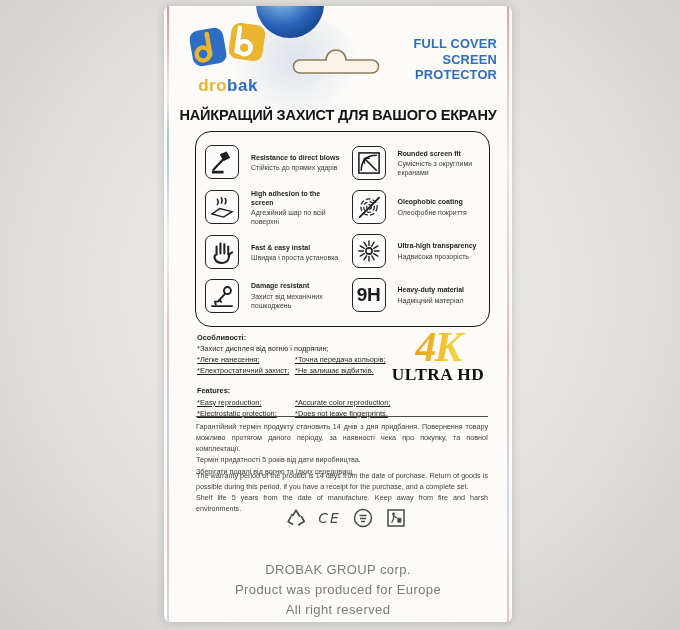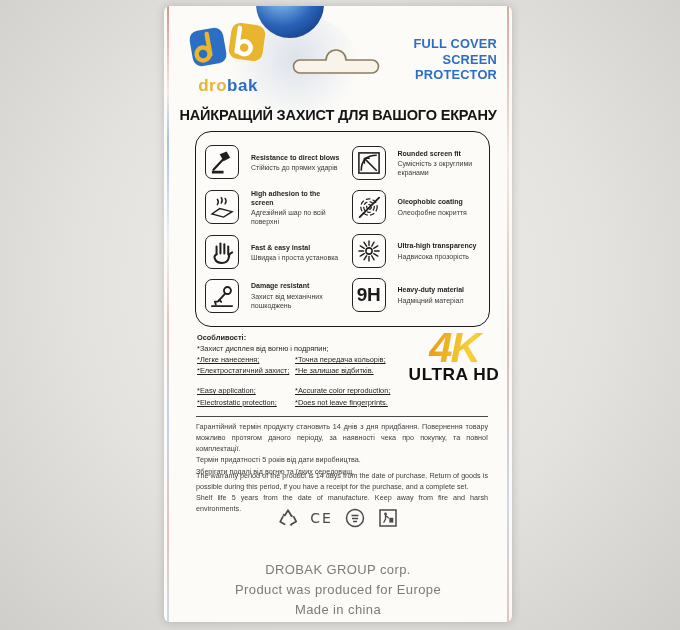--- a/index.html
+++ b/index.html
@@ -45,34 +45,34 @@
   .ftua{color:#3a3a3a;margin-top:1px;}
   .badge9h{font-size:19px;font-weight:700;color:#1c1c1c;letter-spacing:-0.5px;}
   
   .details{position:absolute;left:33px;top:326px;width:202px;font-size:7.4px;
     color:#1f1f1f;line-height:1.5;}
   .dhead{font-weight:700;}
   .drow{display:flex;text-decoration:underline;}
   .drow .c1{width:98px;}
   .details .blockgap{height:9px;}
   
-  .badge4k{position:absolute;left:234px;top:322px;width:112px;text-align:center;}
+  .badge4k{position:absolute;left:218px;top:322px;width:112px;text-align:center;font-family:Liberation Serif, serif;}
   .fourk{font-size:42px;font-weight:800;font-style:italic;line-height:.95;
     background:linear-gradient(100deg,#b96d0e 0%,#eaa61e 35%,#f6d23c 65%,#e0930f 100%);
     -webkit-background-clip:text;background-clip:text;color:transparent;letter-spacing:-2px;}
   .ultrahd{font-size:17px;font-weight:800;color:#101010;letter-spacing:.5px;margin-top:-3px;
     transform:scaleX(1.02);}
   .divider{position:absolute;left:32px;top:410px;width:292px;border-top:1px solid #4a4a4a;}
   .warr{position:absolute;left:32px;width:292px;font-size:7.2px;color:#3d3d3d;
     text-align:justify;line-height:1.55;white-space:pre-line;}
   .warr.ua{top:415px;}
   .warr.en{top:464px;}
   
-  .certs{position:absolute;left:0;top:501px;width:100%;display:flex;justify-content:center;
-    align-items:center;gap:11px;color:#4a4a4a;}
+  .certs{position:absolute;left:8px;top:501px;width:100%;display:flex;justify-content:center;
+    align-items:center;gap:11px;color:#4a4a4a;font-style:italic;}
   .certs svg{display:block;}
   .ce{font-size:14px;font-weight:400;letter-spacing:2px;color:#4a4a4a;font-family:"DejaVu Sans",sans-serif;}
   
   .footer{position:absolute;left:0;top:554px;width:100%;text-align:center;color:#7b7b78;
     font-size:13px;line-height:1.55;letter-spacing:.4px;}
 </style>
 </head>
 <body>
 
 <div class="stage">
@@ -259,22 +259,23 @@
       <div>*Захист дисплея від вогню і подряпин;</div>
       <div class="drow">
         <span class="c1">*Легке нанесення;</span>
         <span>*Точна передача кольорів;</span>
       </div>
       <div class="drow">
         <span class="c1">*Електростатичний захист;</span>
         <span>*Не залишає відбитків.</span>
       </div>
       <div class="blockgap"></div>
+      <div class="dhead">Features:</div>
       <div class="drow">
-        <span class="c1">*Easy application;</span>
+        <span class="c1">*Easy reproduction;</span>
         <span>*Accurate color reproduction;</span>
       </div>
       <div class="drow">
         <span class="c1">*Electrostatic protection;</span>
         <span>*Does not leave fingerprints.</span>
       </div>
     </div>
 
     <div class="badge4k">
       <div class="fourk">4K</div>
@@ -307,18 +308,17 @@
         <rect x="3" y="3" width="16" height="16" stroke="#4a4a4a" stroke-width="1.5" fill="none"></rect>
         <circle cx="8.5" cy="7" r="1.4" fill="#4a4a4a"></circle>
         <path d="M8.5 8.6 l2.8 2.2 M8.5 8.6 v3.4 l-1.6 3.2" stroke="#4a4a4a" stroke-width="1.3" fill="none" stroke-linecap="round"></path>
         <path d="M12.3 10.8 h4 v4.8 h-4 z" fill="#4a4a4a"></path>
       </svg>
     </div>
 
     <div class="footer">
       <div>DROBAK GROUP corp.</div>
       <div>Product was produced for Europe</div>
-      <div>Made in china</div>
       <div>All right reserved</div>
     </div>
 
   </div>
 </div>
 
 </body></html>

